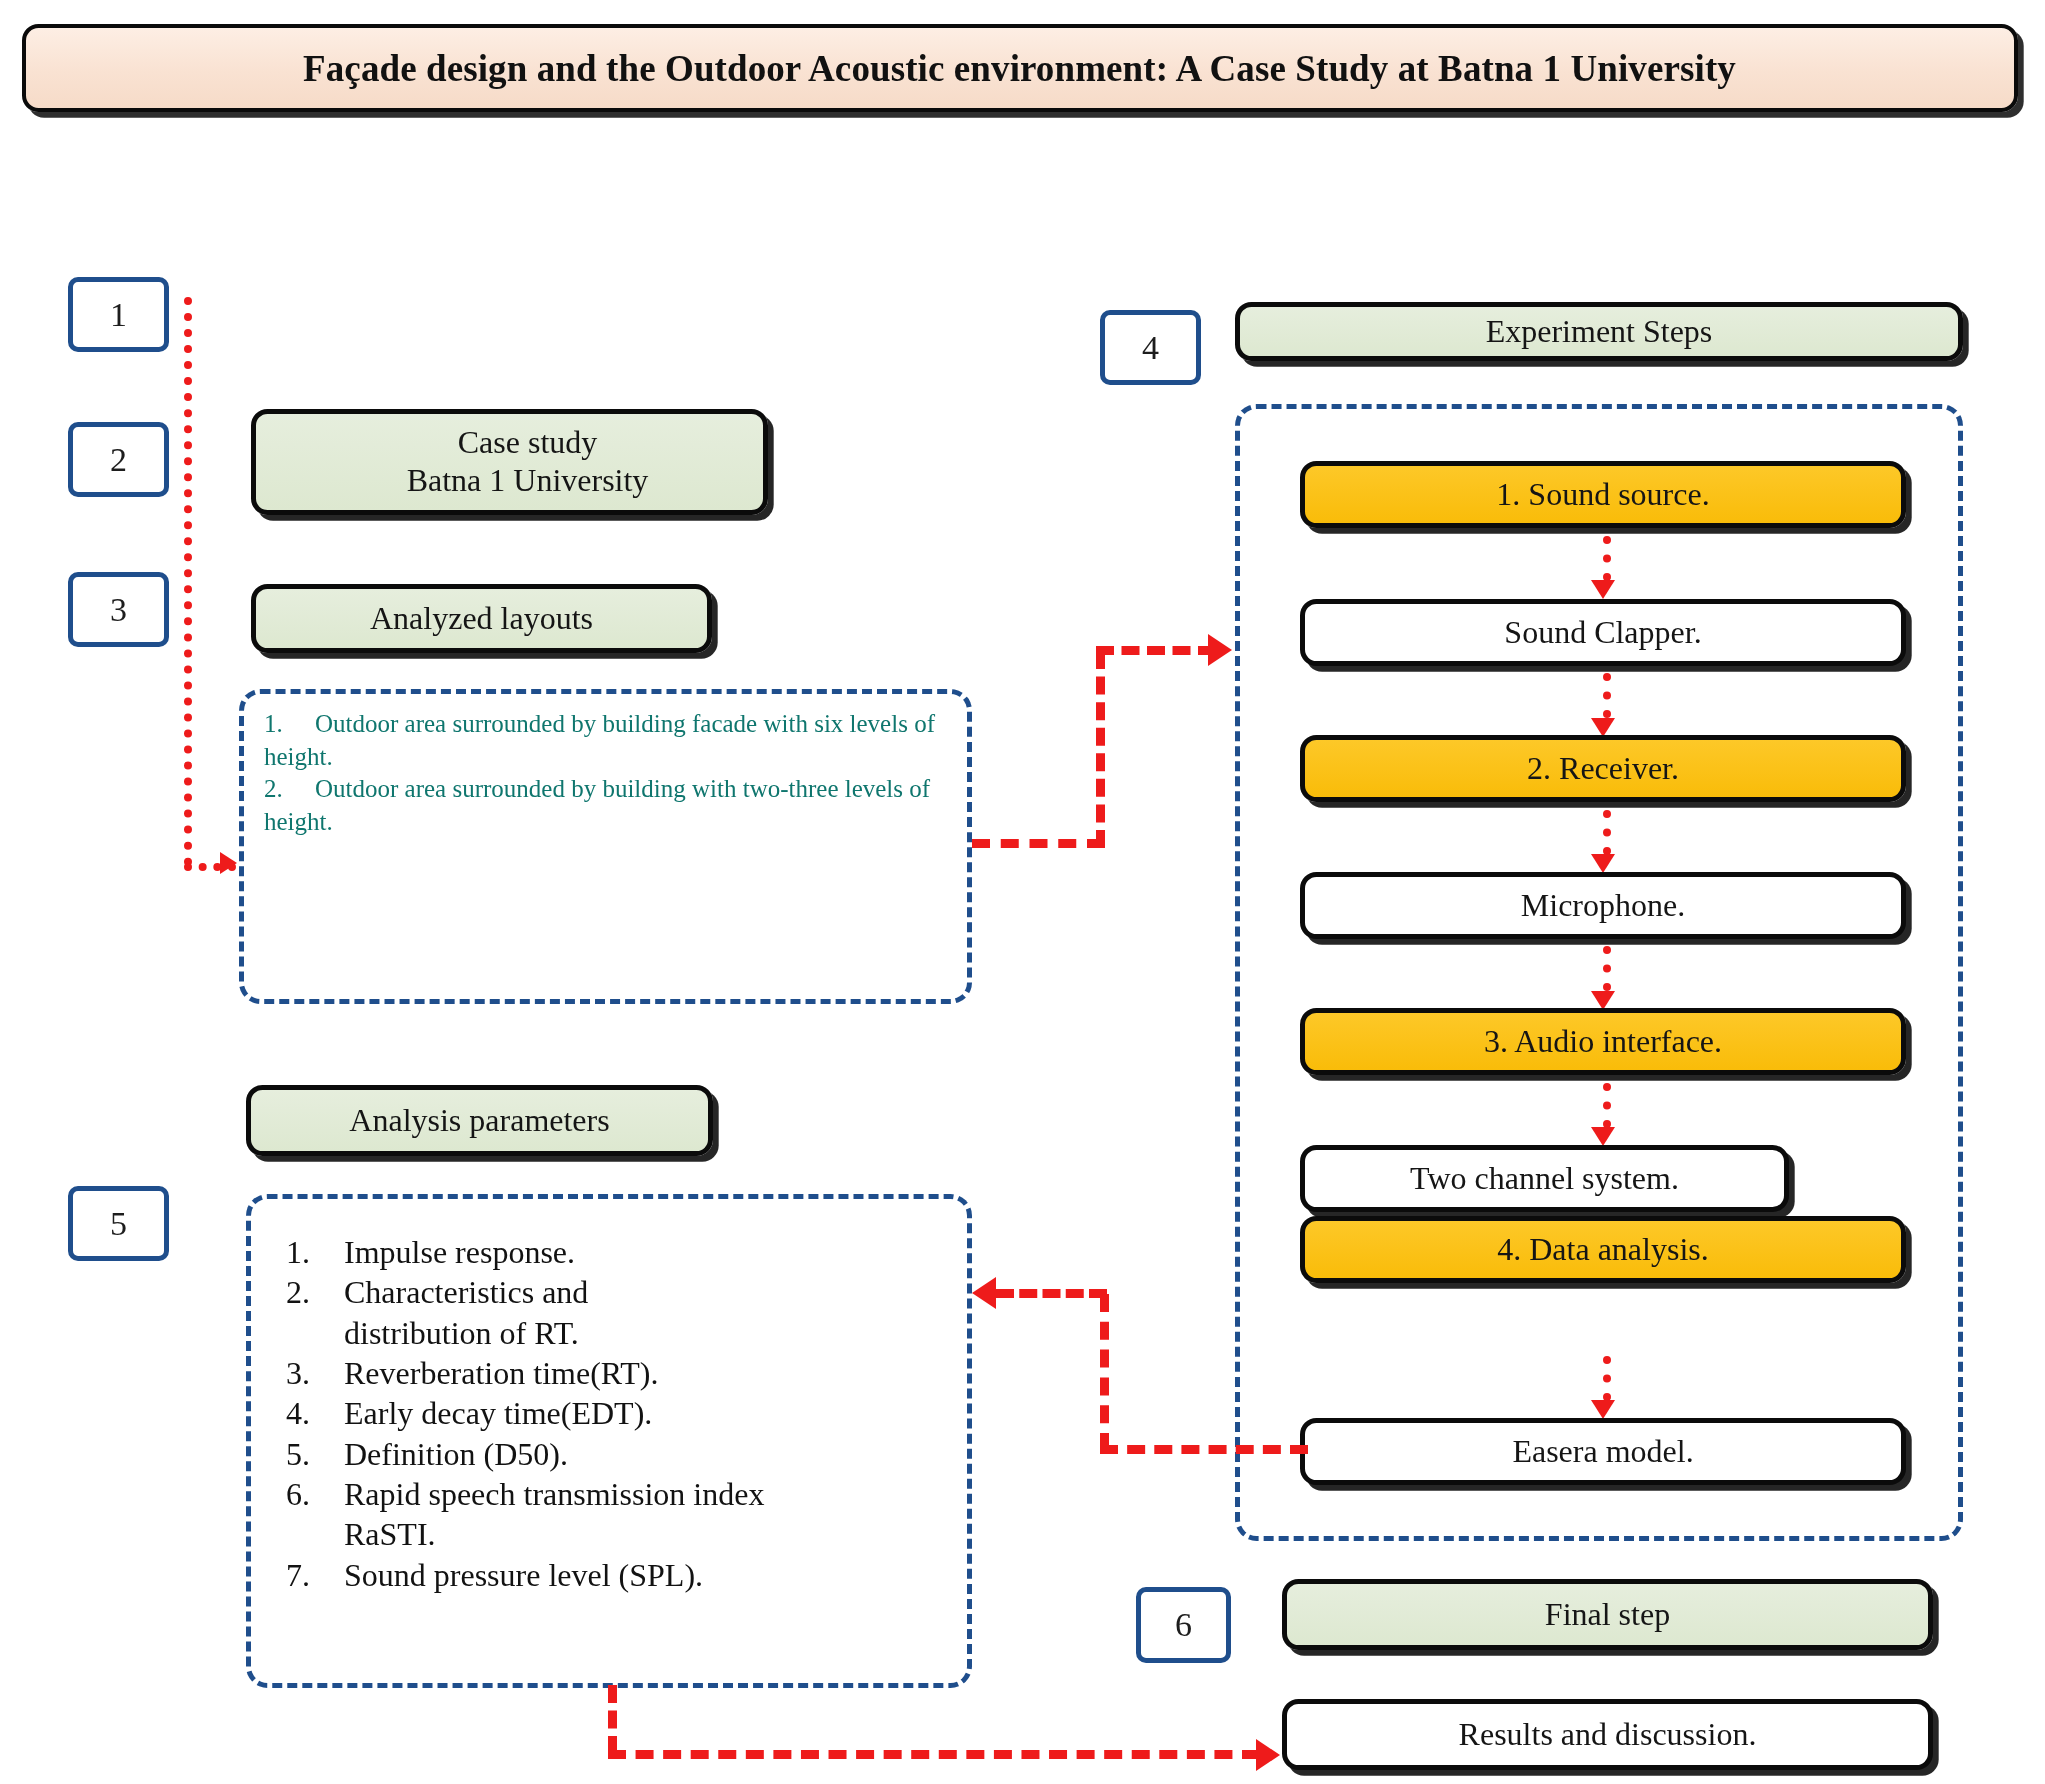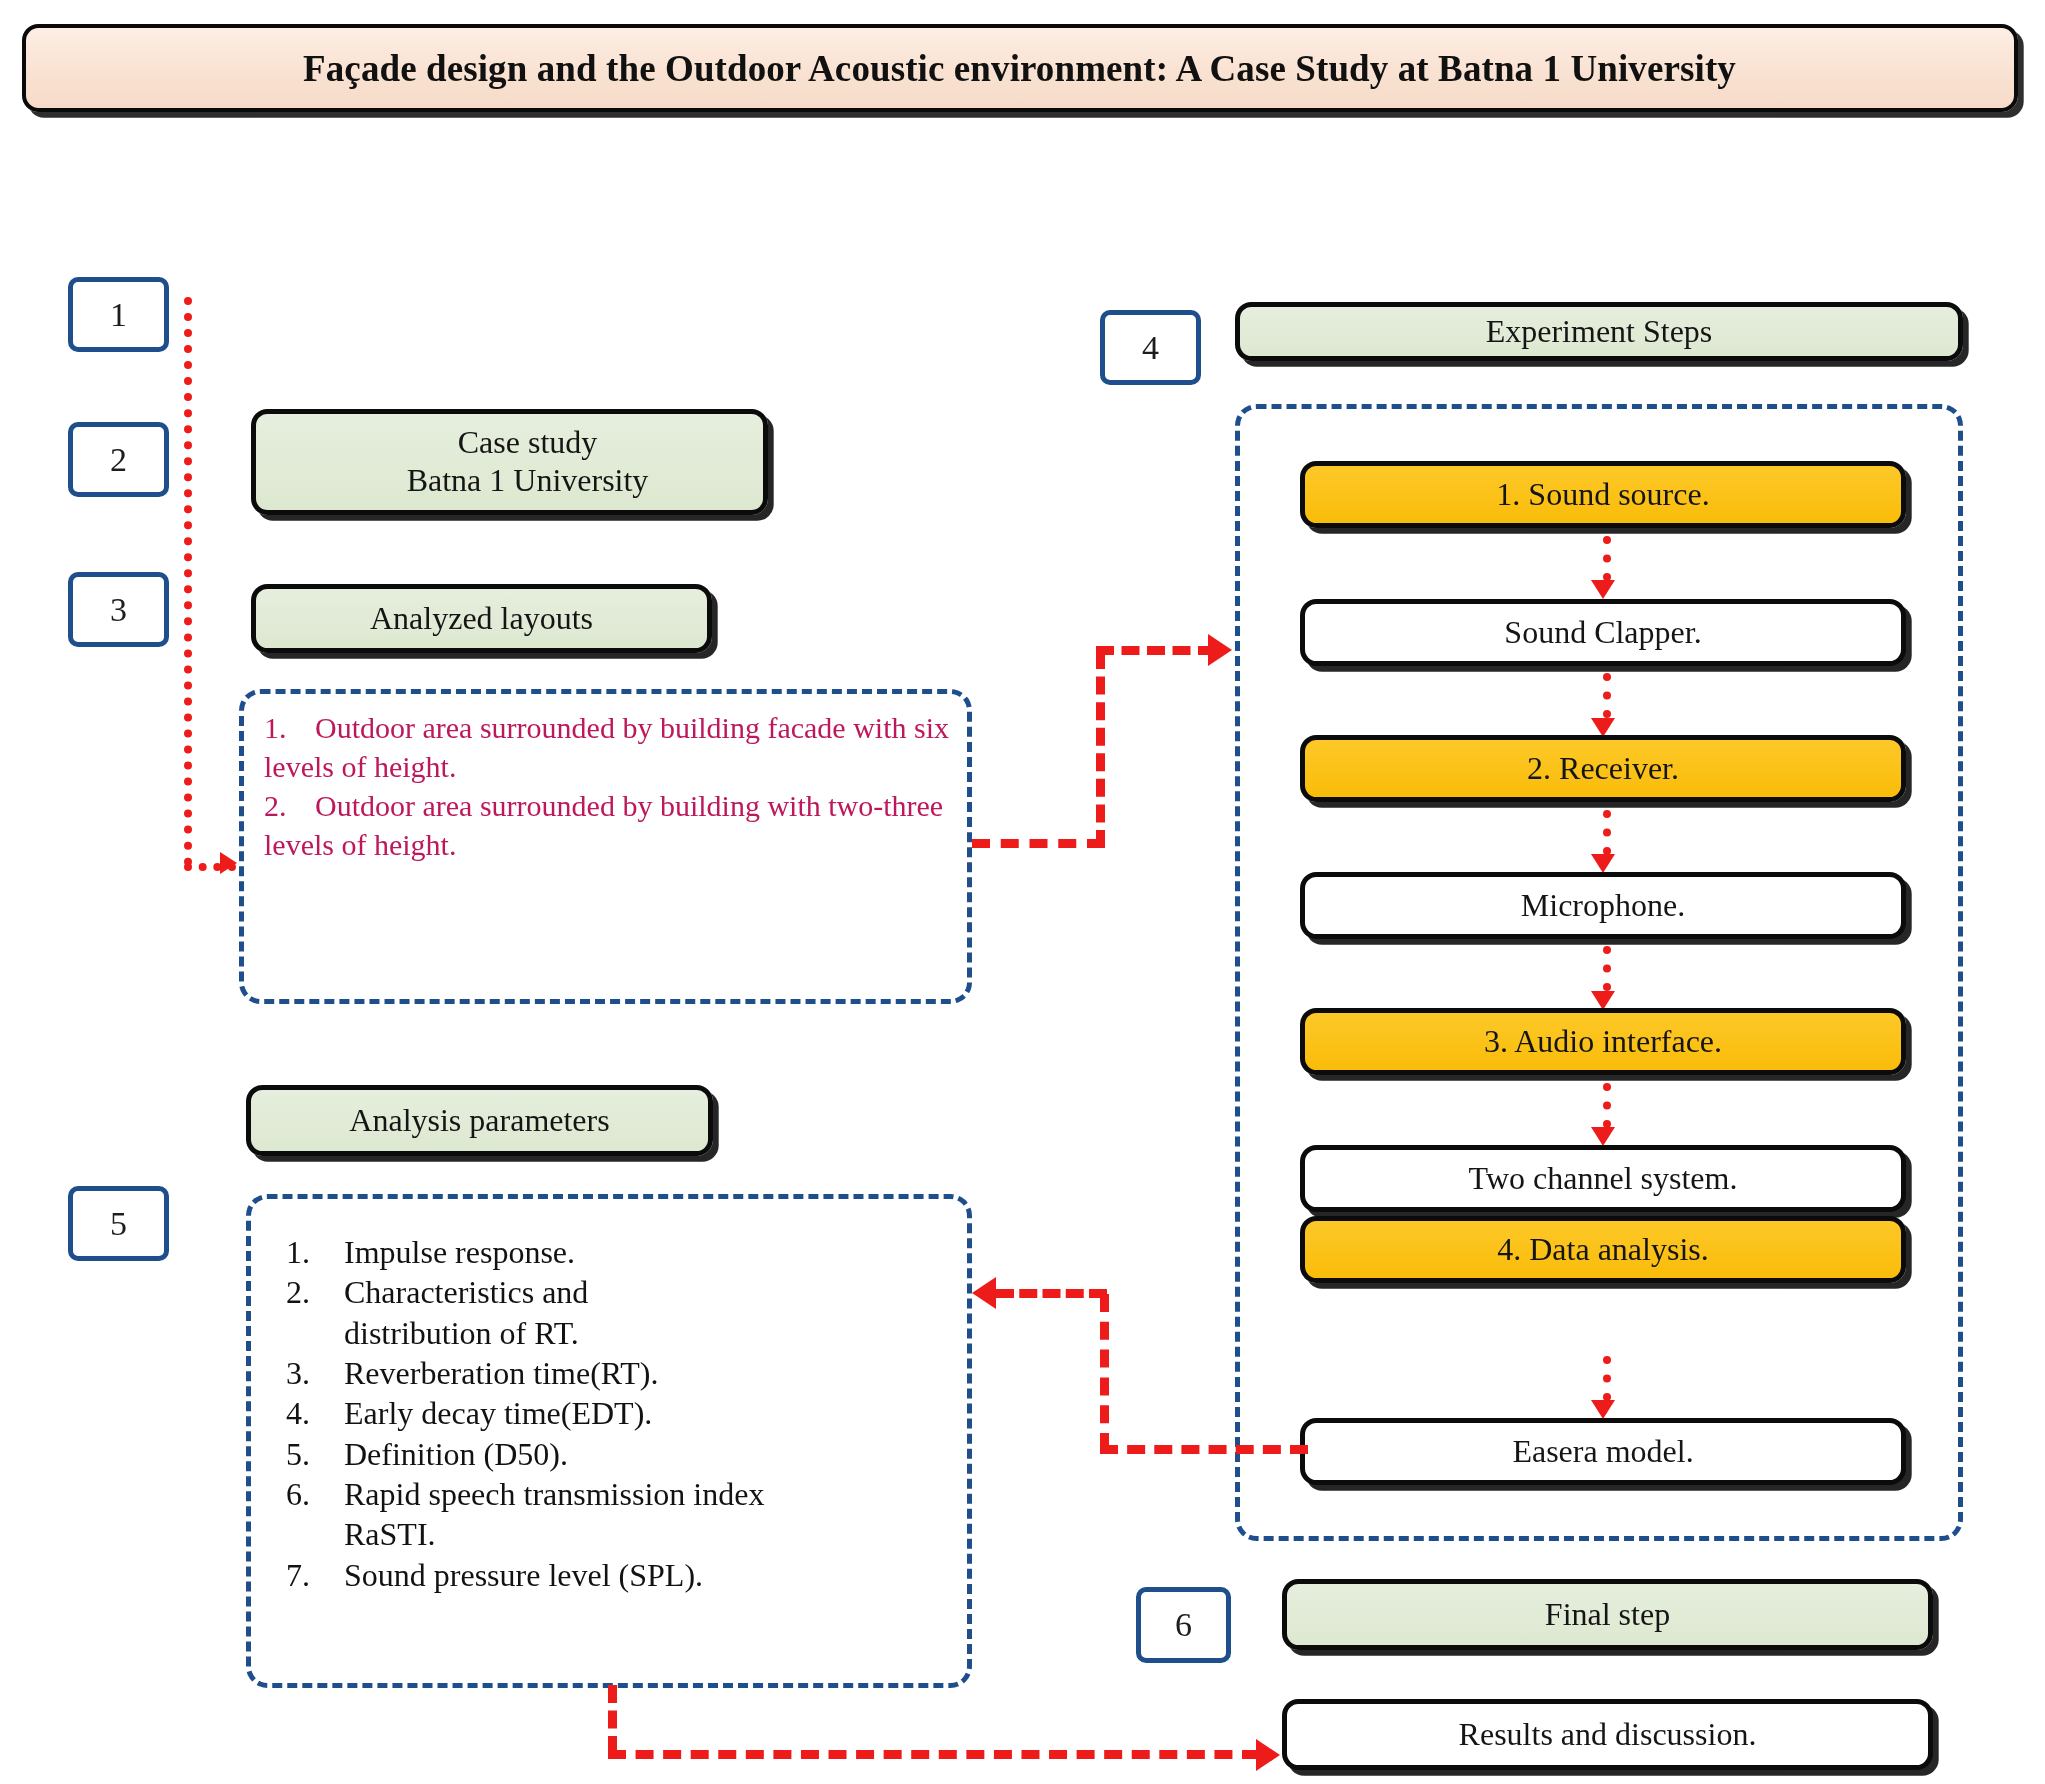--- a/index.html
+++ b/index.html
@@ -55,21 +55,21 @@
 
   
   .listwrap{position:absolute;box-sizing:border-box;}
   .li{
     display:flex;align-items:flex-start;
     font-size:32px;color:#121212;line-height:1.26;
   }
   .li .num{flex:0 0 auto;width:58px;}
   .li .txt{flex:1 1 auto;}
   .para{
-    font-size:30px;color:#be185d;line-height:1.30;
+    font-size:25px;color:#0f766e;line-height:1.30;
     text-indent:0;
   }
 
   
   .hline,.vline{position:absolute;}
   .hline{border-top-style:dashed;border-top-color:#ee1b1b;}
   .vline{border-left-style:dashed;border-left-color:#ee1b1b;}
   .hdot{position:absolute;border-top-style:dotted;border-top-color:#ee1b1b;}
   .vdot{position:absolute;border-left-style:dotted;border-left-color:#ee1b1b;}
 
@@ -203,21 +203,21 @@
   </div>
   <div class="vdot" style="left:1603px;top:946px;height:45px;border-left-width:8.2px;"></div>
   <div class="arrow down sm" style="left:1591px;top:991px;"></div>
 
   <div class="node orange" style="left:1300px;top:1008px;width:606px;height:67px;">
     <span>3. Audio interface.</span>
   </div>
   <div class="vdot" style="left:1603px;top:1083px;height:45px;border-left-width:8.2px;"></div>
   <div class="arrow down sm" style="left:1591px;top:1127px;"></div>
 
-  <div class="node white" style="left:1300px;top:1145px;width:606px;height:67px;">
+  <div class="node white" style="left:1300px;top:1145px;width:489px;height:67px;">
     <span>Two channel system.</span>
   </div>
   <div class="vdot" style="left:1603px;top:1219px;height:45px;border-left-width:8.2px;"></div>
   <div class="arrow down sm" style="left:1591px;top:1263px;"></div>
 
   <div class="node orange" style="left:1300px;top:1216px;width:606px;height:67px;">
     <span>4. Data analysis.</span>
   </div>
   <div class="vdot" style="left:1603px;top:1356px;height:45px;border-left-width:8.2px;"></div>
   <div class="arrow down sm" style="left:1591px;top:1400px;"></div>

